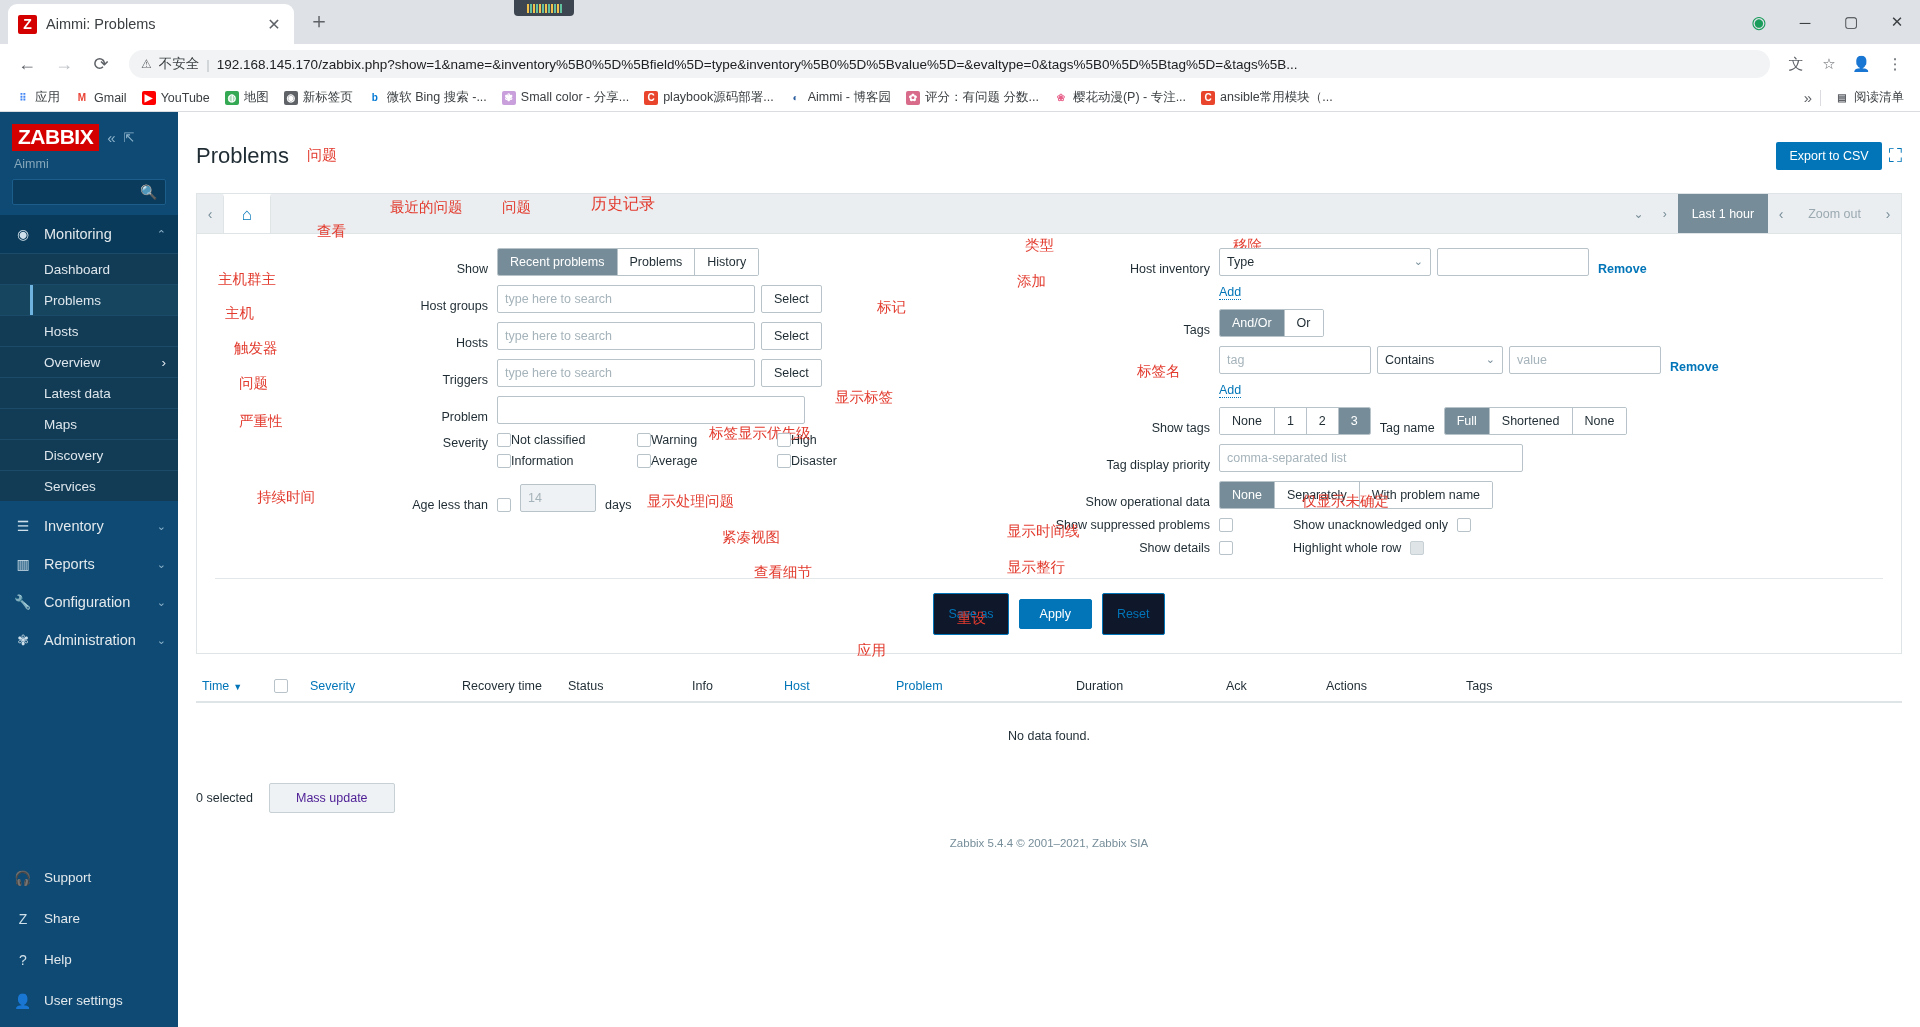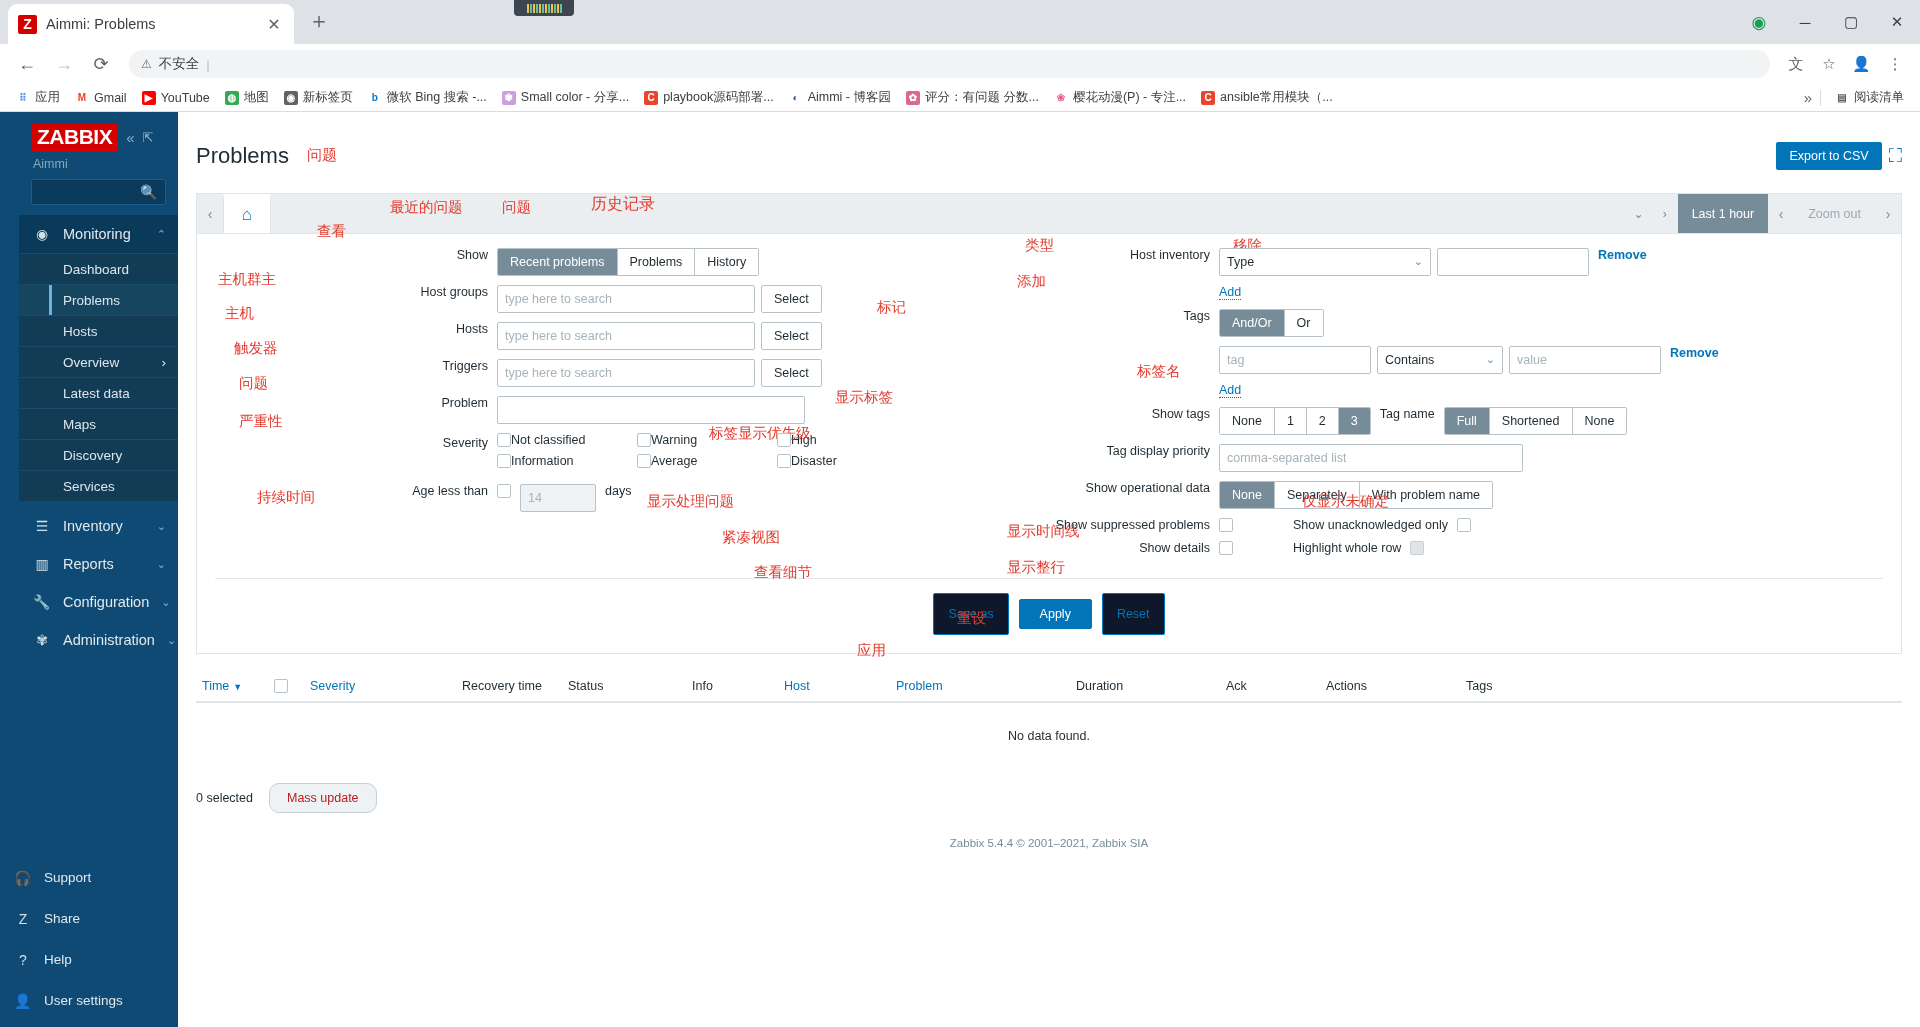--- a/index.html
+++ b/index.html
@@ -69,21 +69,21 @@
   .bm { display:flex; align-items:center; gap:5px; padding:2px 6px; border-radius:4px;
         white-space:nowrap; cursor:pointer; max-width:180px; overflow:hidden; }
   .bmico { width:14px; height:14px; flex:0 0 auto; border-radius:2px;
            font-size:10px; line-height:14px; text-align:center; color:#fff; font-weight:bold; }
   .bm-label { overflow:hidden; text-overflow:ellipsis; }
   .bm-right { position:absolute; right:10px; display:flex; align-items:center; gap:8px; }
   .bm-sep { width:1px; height:16px; background:#dadce0; }
 
   
   .app { display:flex; height:915px; }
-  .sidebar { width:178px; background:#0e4a73; color:#fff; flex:0 0 auto; position:relative;padding-left:19px; }
+  .sidebar { width:178px; background:#0e4a73; color:#fff; flex:0 0 auto; position:relative; }
   .sb-logo-row { display:flex; align-items:center; padding:12px 12px 4px 12px; gap:8px; }
   .zlogo { background:#d40000; color:#fff; font-weight:bold; font-size:21px; letter-spacing:-0.5px;
            padding:1px 6px 2px 6px; }
   .sb-chev { color:#8eb3cc; font-size:15px; cursor:pointer; }
   .sb-user { font-size:12.5px; color:#87a7bb; padding:2px 0 8px 14px; }
   .sb-search { margin:0 12px 10px 12px; height:26px; background:#0a3b5c;
                border:1px solid #1b5e8c; border-radius:2px; position:relative; }
   .sb-search input { width:100%; height:100%; background:transparent; border:0; outline:none;
                      color:#fff; font-size:12px; padding:0 28px 0 8px; font-family:inherit; }
   .sb-search .mag { position:absolute; right:7px; top:4px; color:#9fc2d8; font-size:14px; }
@@ -124,21 +124,21 @@
   .tb-spacer { flex:1 1 auto; }
   .tb-chev { width:26px; display:flex; align-items:center; justify-content:center; color:#768d99;
              font-size:12px; cursor:pointer; }
   .tb-last { background:#768d99; color:#fff; font-size:12.5px; padding:0 14px;
              display:flex; align-items:center; cursor:pointer; }
   .tb-zoom { color:#9aa9b1; font-size:12.5px; padding:0 14px; display:flex; align-items:center; }
 
   .filterbox { background:#fff; border:1px solid #dfe4e7; margin:0 18px; padding:14px 0 18px 0; position:relative; }
   .frow { display:flex; align-items:flex-start; }
   .fcol { width:50%; }
-  .f-line { display:flex; align-items:flex-start; margin-bottom:9px; }
+  .f-line { display:flex; align-items:flex-end; margin-bottom:9px; }
   .f-label { width:300px; text-align:right; padding-right:9px; font-size:12.5px; color:#1f2c33;
              flex:0 0 auto; }
   .f-label.narrow { width:170px; }
   .radioset { display:flex; border:1px solid #b8c3c9; border-radius:2px; overflow:hidden; }
   .radioset > div { font-size:12.5px; padding:6px 12px; background:#fff; color:#1f2c33;
                     border-left:1px solid #b8c3c9; cursor:pointer; white-space:nowrap; }
   .radioset > div:first-child { border-left:0; }
   .radioset > div.sel { background:#768d99; color:#fff; }
   .txtinput { border:1px solid #b8c3c9; border-radius:2px; height:28px; font-size:12.5px;
               padding:0 7px; color:#1f2c33; background:#fff; font-family:inherit; outline:none; }
@@ -169,22 +169,22 @@
 
   .tablewrap { margin:16px 18px 0 18px; }
   table.problems { width:100%; border-collapse:collapse; }
   table.problems th { font-size:12.5px; color:#0275b8; font-weight:normal; text-align:left;
                       padding:8px 6px; border-bottom:2px solid #dfe4e7; white-space:nowrap; }
   table.problems th.muted { color:#1f2c33; }
   .nodata { text-align:center; font-size:12.5px; color:#1f2c33; padding:26px 0; }
   .displaying { text-align:right; font-size:12.5px; color:#768d99; padding:6px 8px 0 0; }
   .footer-bar { margin:14px 18px 0 18px; display:flex; align-items:center; gap:16px; }
   .selcount { font-size:12.5px; color:#1f2c33; }
-  .btn-mass { border:1px solid #c7d0d5; background:#eff2f4; color:#b91c1c; border-radius:10px;
-              font-size:12.5px; padding:7px 17px; font-family:inherit; cursor:default; }
+  .btn-mass { border:1px solid #c7d0d5; background:#eff2f4; color:#4c1d95; border-radius:2px;
+              font-size:12.5px; padding:7px 26px; font-family:inherit; cursor:default; }
   .zfooter { text-align:center; font-size:11.5px; color:#768d99; padding-top:24px; }
 </style>
 </head>
 <body>
 
 <div class="browser">
 
   <div class="tabstrip">
     <div class="tab">
       <span class="tab-favicon">Z</span>
@@ -215,20 +215,21 @@
   </div>
 
   <div class="omnibar">
     <div class="nav-btn">←</div>
     <div class="nav-btn disabled">→</div>
     <div class="nav-btn">⟳</div>
     <div class="urlbox">
       <span class="warn-icon">⚠</span>
       <span class="insecure">不安全</span>
       <span class="url-sep">|</span>
+      <span class="url-text">192.168.145.170/zabbix.php?show=1&amp;name=&amp;inventory%5B0%5D%5Bfield%5D=type&amp;inventory%5B0%5D%5Bvalue%5D=&amp;evaltype=0&amp;tags%5B0%5D%5Btag%5D=&amp;tags%5B...</span>
     </div>
     <div class="omni-icon">文</div>
     <div class="omni-icon">☆</div>
     <div class="omni-icon">👤</div>
     <div class="omni-icon">⋮</div>
   </div>
 
   <div class="bookmarks">
     <div class="bm">
         <span class="bmico" style="background:#fff;color:#4285f4;">⠿</span>

